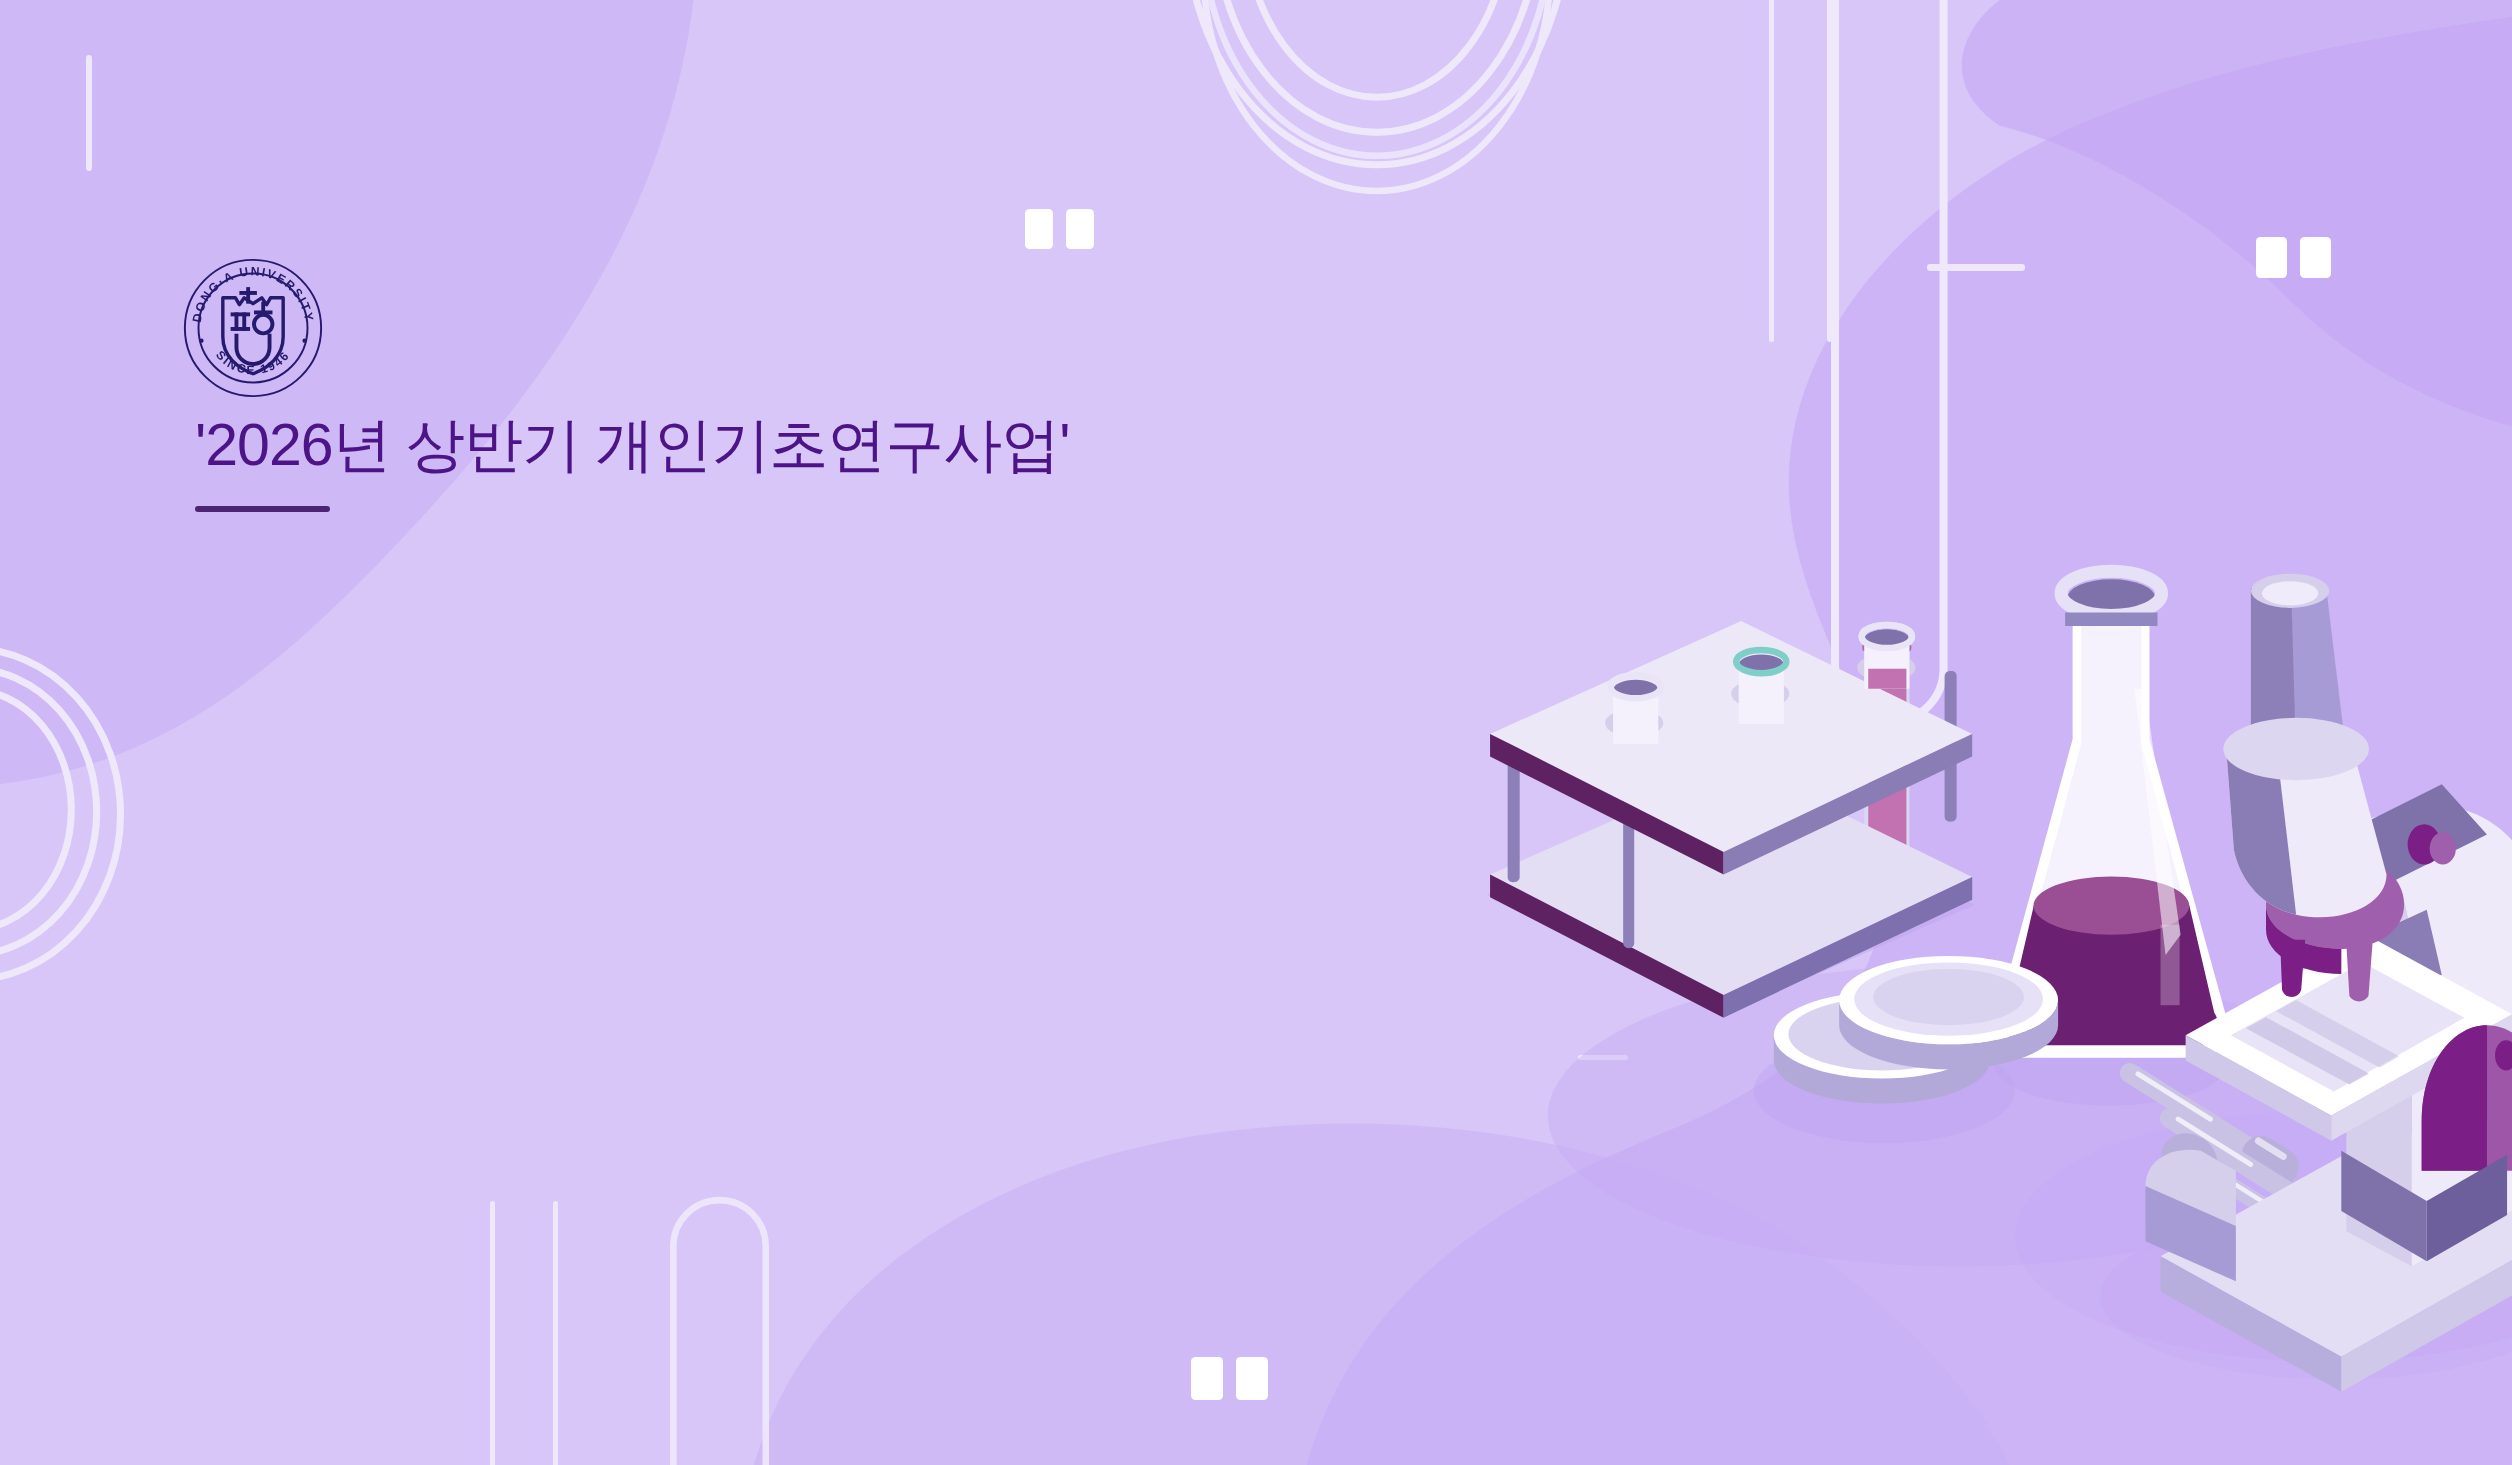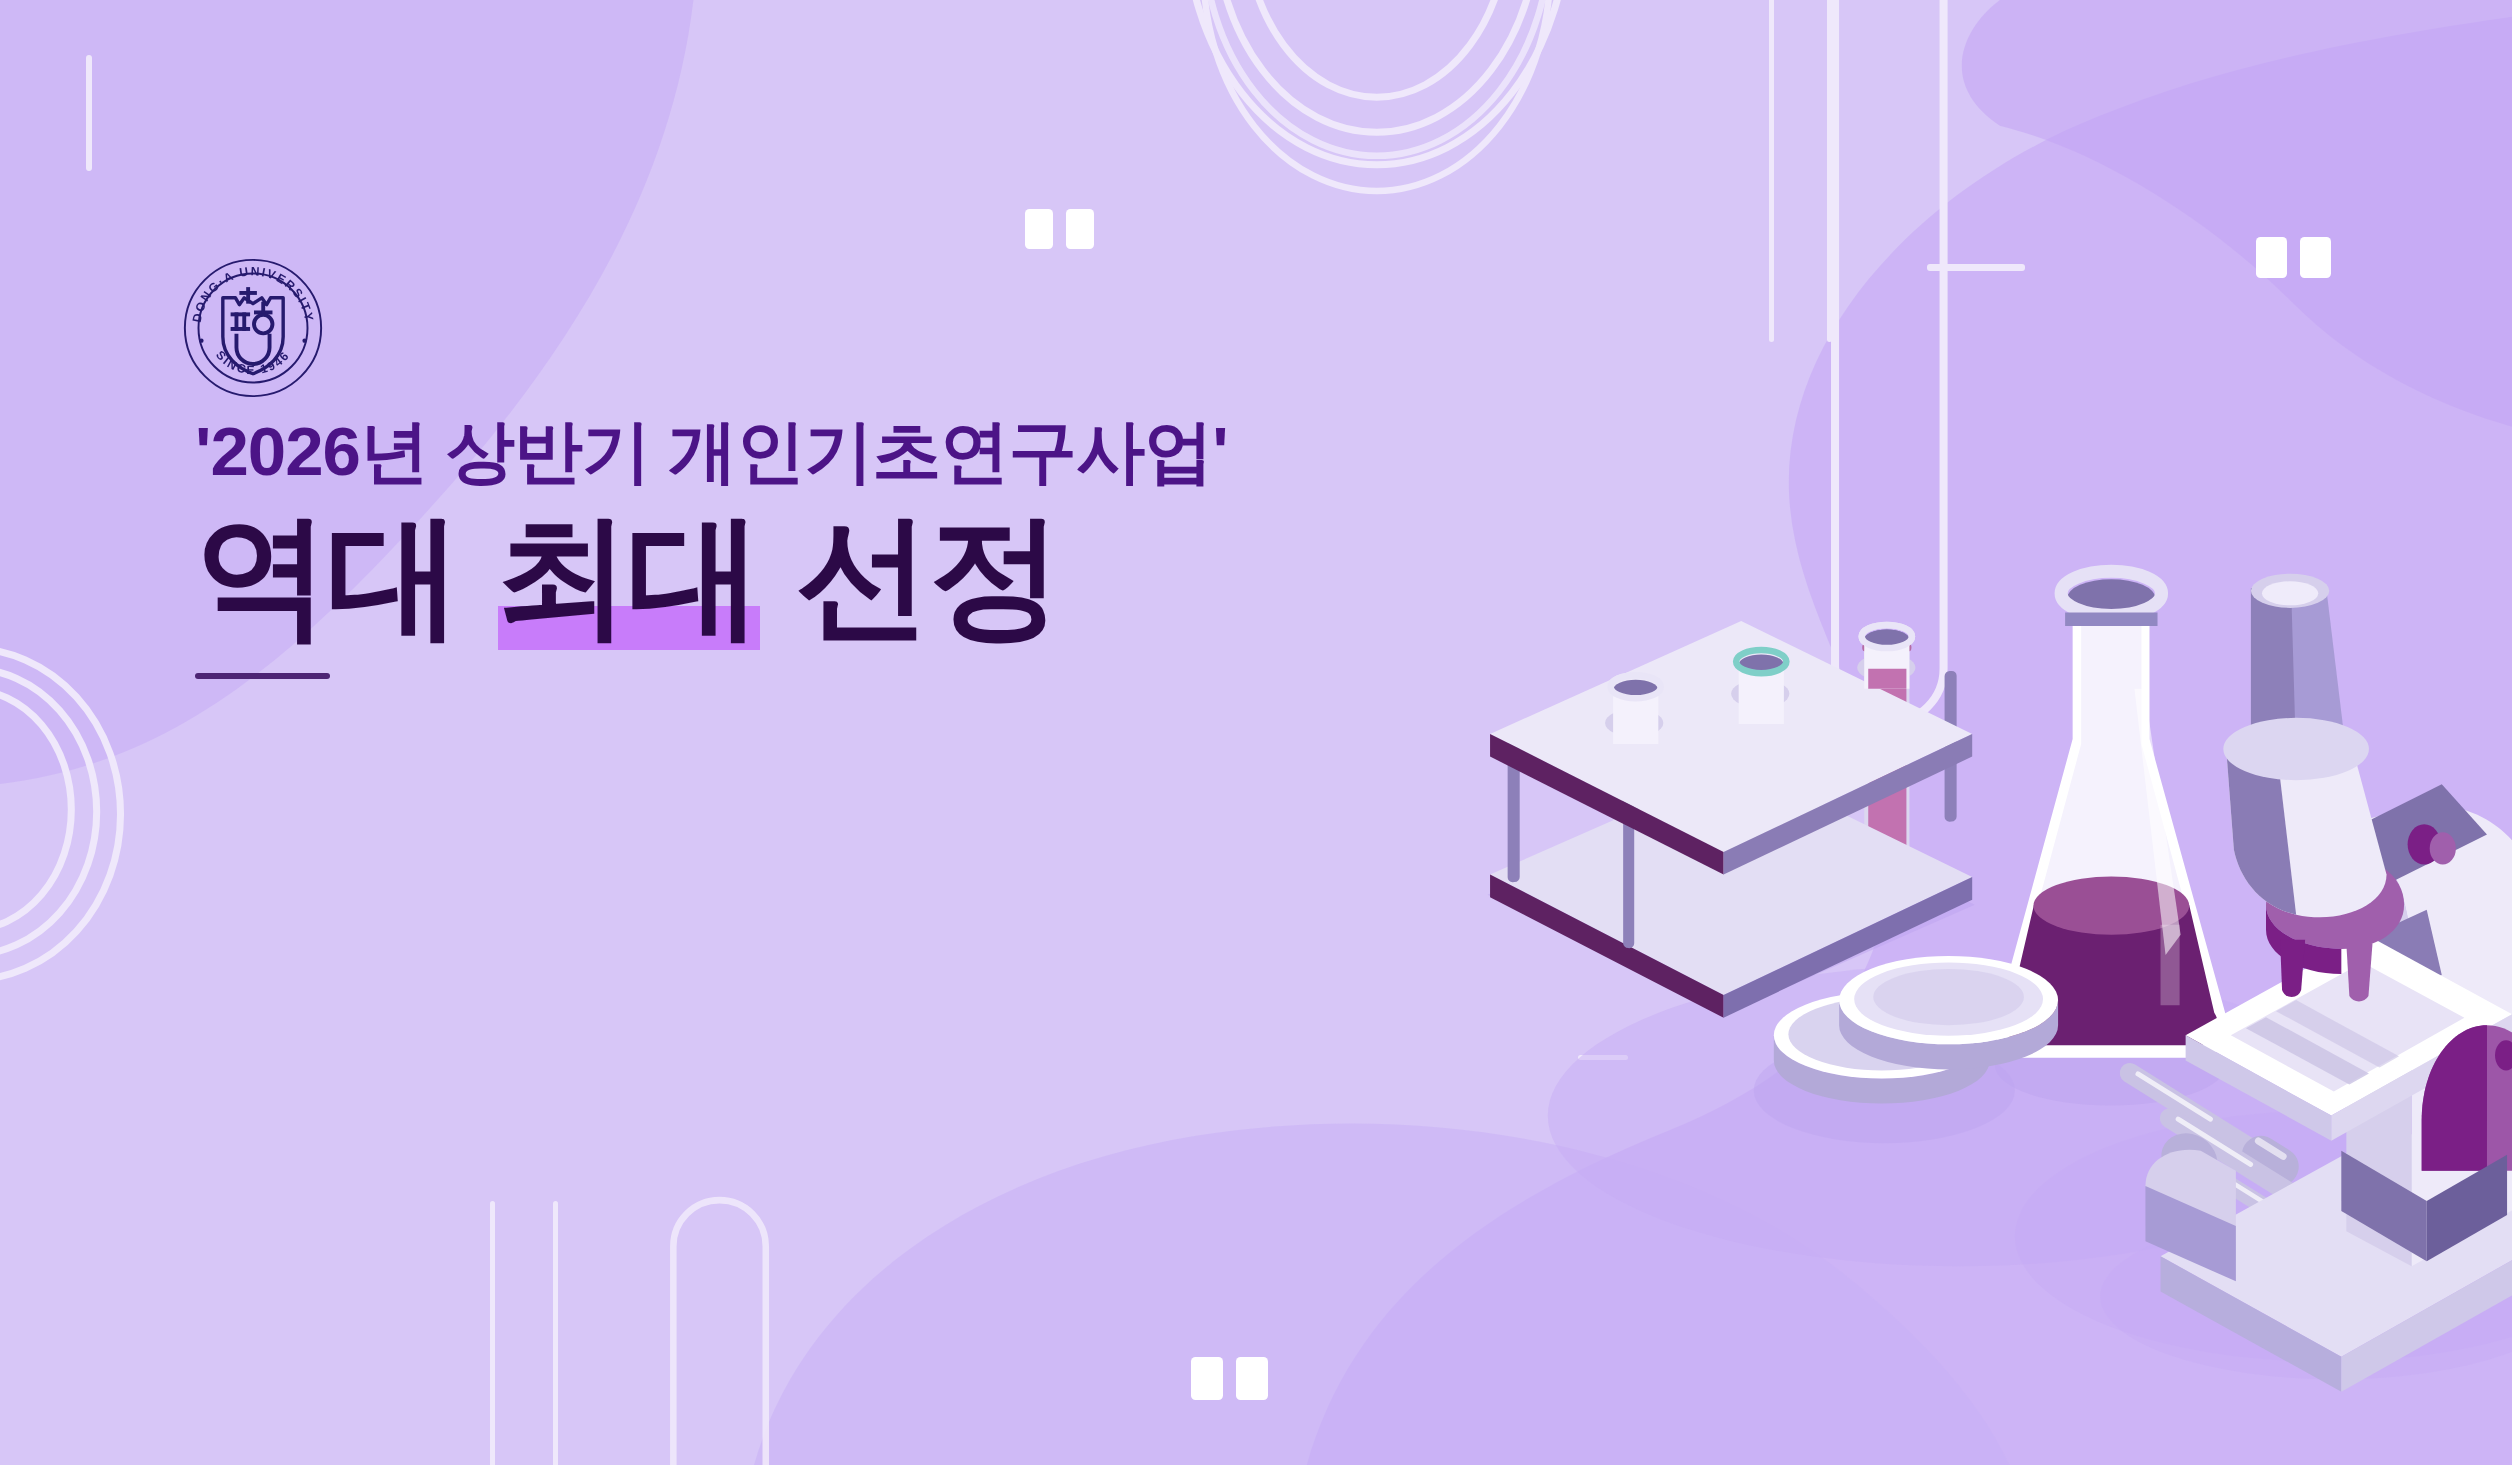--- a/index.html
+++ b/index.html
@@ -43,21 +43,21 @@
   
   .seal {
     position:absolute; left:180px; top:255px;
     width:146px; height:146px;
   }
 
   
   .content { position:absolute; left:195px; top:412px; width:1306px; }
 
   .eyebrow {
-    font-size:69px; font-weight:700; letter-spacing:-1px;
+    font-size:59px; font-weight:400; letter-spacing:-1px;
     color:#4c1487; line-height:1.15; white-space:nowrap;
   }
 
   .headline {
     position:relative; display:inline-block;
     margin-top:14px;
     font-size:135px; font-weight:800; letter-spacing:-3px;
     color:#2c0947; line-height:1.05; white-space:nowrap;
   }
   .hl-mark { position:relative; display:inline-block; padding:0 2px; }
@@ -200,23 +200,20 @@
 
         <path d="M116,166 L116,190 A34,34 0 0 0 184,190 L184,166"></path>
       </g>
     </svg>
   </div>
 
   <div class="content">
 
     <div class="eyebrow">'2026년 상반기 개인기초연구사업'</div>
 
-    <div class="headline">
-      <span>역대 </span><span class="hl-mark"><span class="hl-bar"></span><span class="hl-text">최대</span></span><span> 선정</span>
-    </div>
 
     <div class="divider"></div>
 
   </div>
 
   <div class="illustration">
     <svg class="illu-svg" viewBox="0 0 2380 1800" aria-hidden="true">
 
       <ellipse cx="1030" cy="1180" rx="820" ry="300" fill="#c6aaf5" opacity="0.45"></ellipse>
       <ellipse cx="1760" cy="1420" rx="620" ry="250" fill="#c6aaf5" opacity="0.40"></ellipse>

